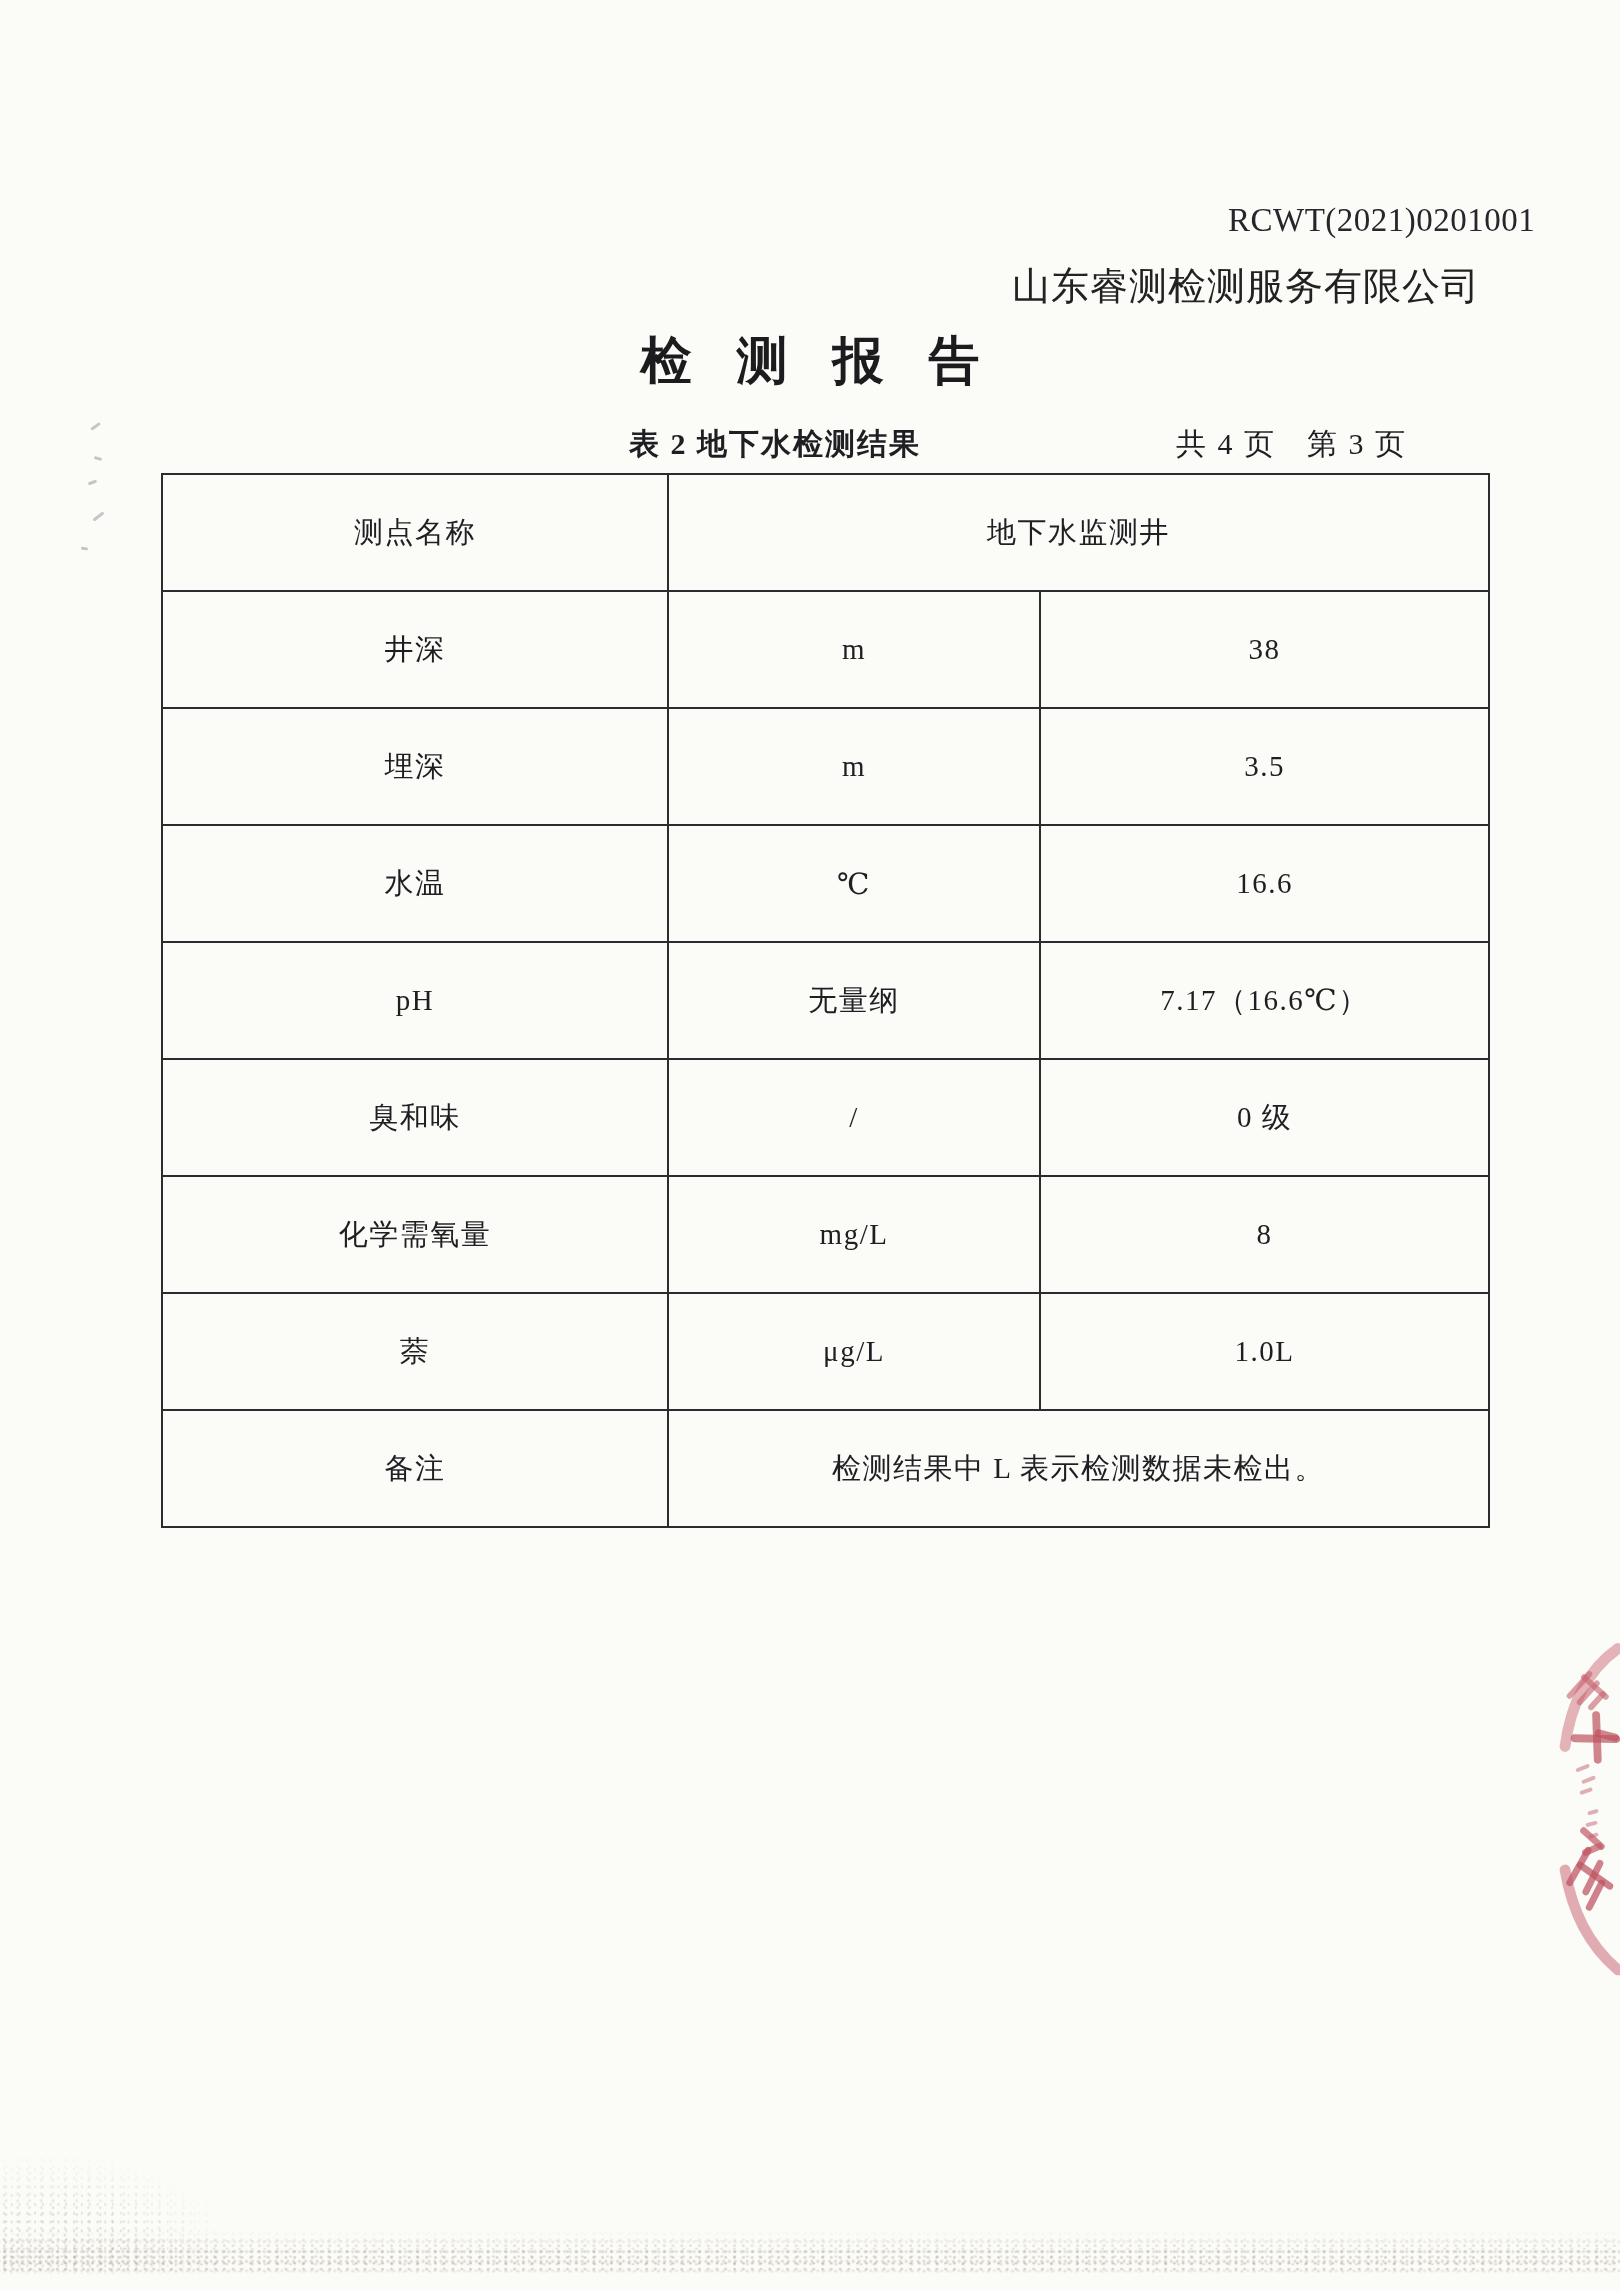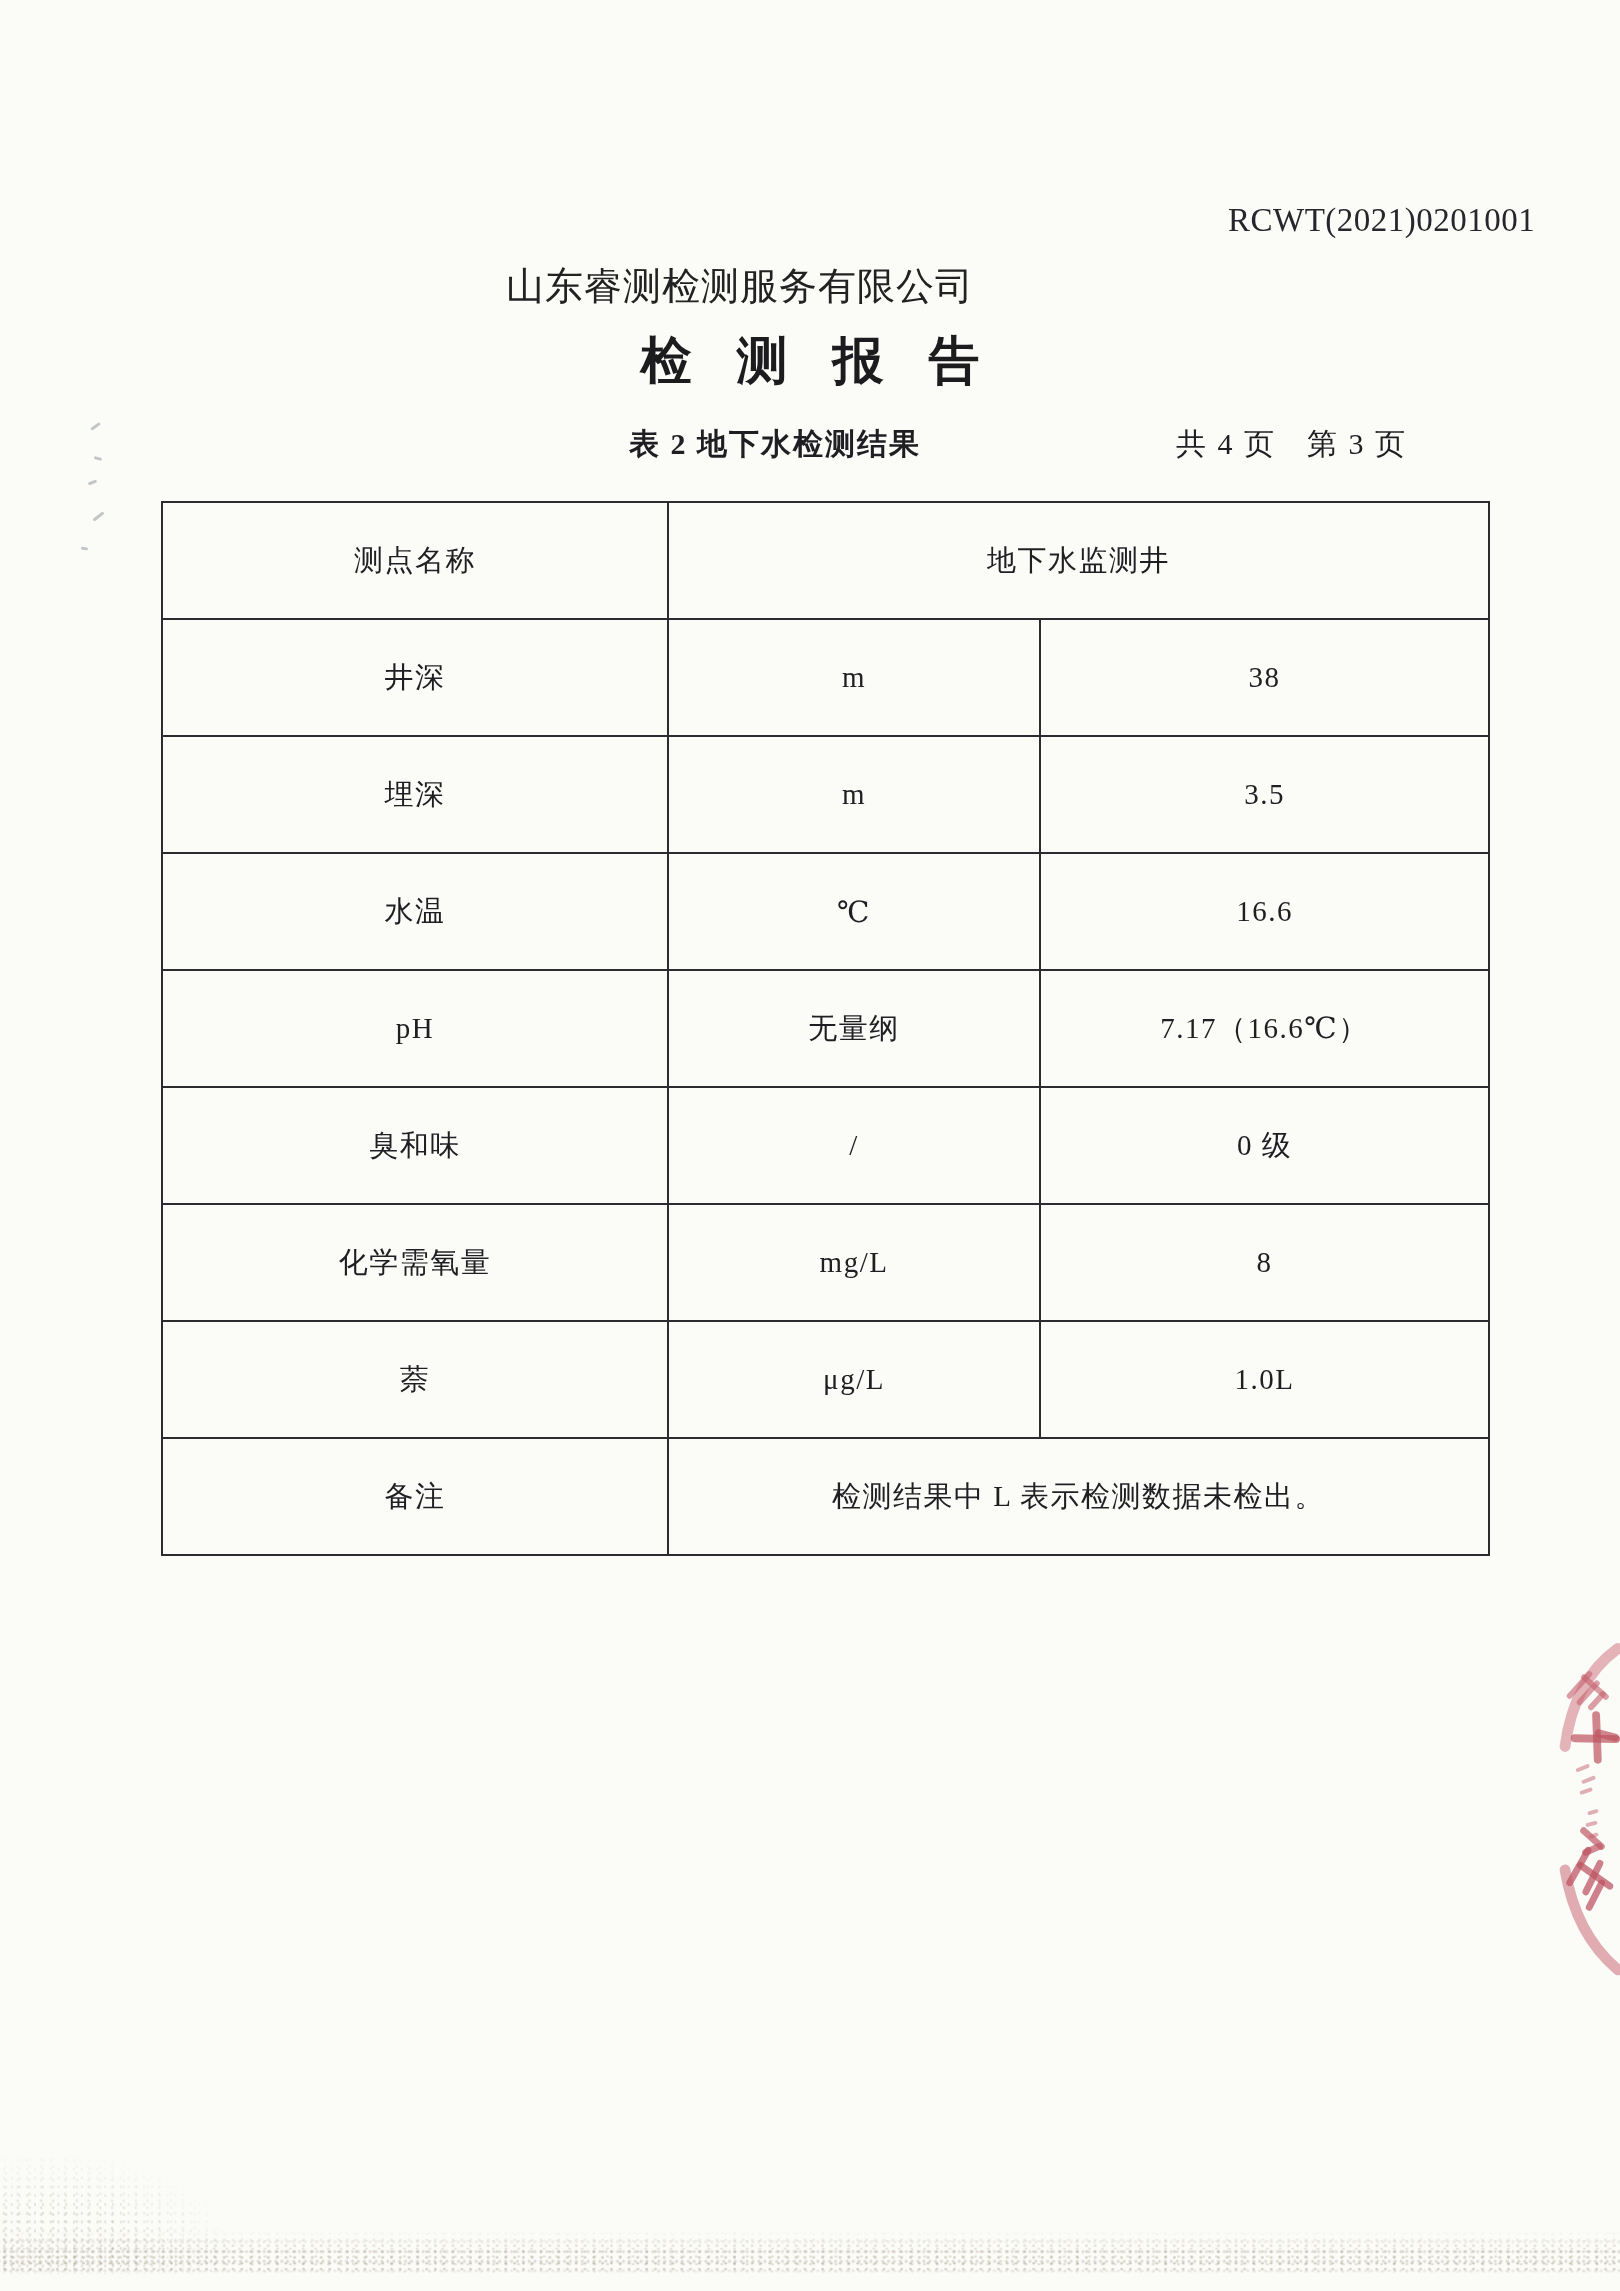--- a/index.html
+++ b/index.html
@@ -12,21 +12,21 @@
     color:#222226;
   }
   
   .report-no{
     position:absolute;top:202px;left:1228px;
     font-size:33px;letter-spacing:0.5px;color:#26262c;
     white-space:nowrap;
   }
   .company-name{
     position:absolute;top:261px;left:0;width:1480px;
-    text-align:center;
+    text-align:right;
     font-size:38px;letter-spacing:1px;color:#222;
     white-space:nowrap;
   }
   .report-title{
     position:absolute;top:327px;left:22.5px;width:1620px;
     text-align:center;
     font-size:51px;font-weight:bold;letter-spacing:45px;color:#1c1c1f;
     white-space:nowrap;
   }
   .table-caption{
@@ -36,21 +36,21 @@
     font-weight:bold;
   }
   .pages-indicator{
     position:absolute;top:424px;left:1176px;
     display:flex;gap:31px;
     font-size:30px;letter-spacing:2px;color:#1f1f23;
     white-space:nowrap;
   }
   
   table.report-table{
-    position:absolute;left:161px;top:501px;
+    position:absolute;left:161px;top:473px;
     width:1327px;
     border-collapse:collapse;table-layout:fixed;
     border:2.9px solid #2c2c30;
   }
   table.report-table td{
     border:2px solid #2c2c30;
     height:115px;
     text-align:center;vertical-align:middle;
     font-size:29px;letter-spacing:1.5px;
     color:#1f1f23;

